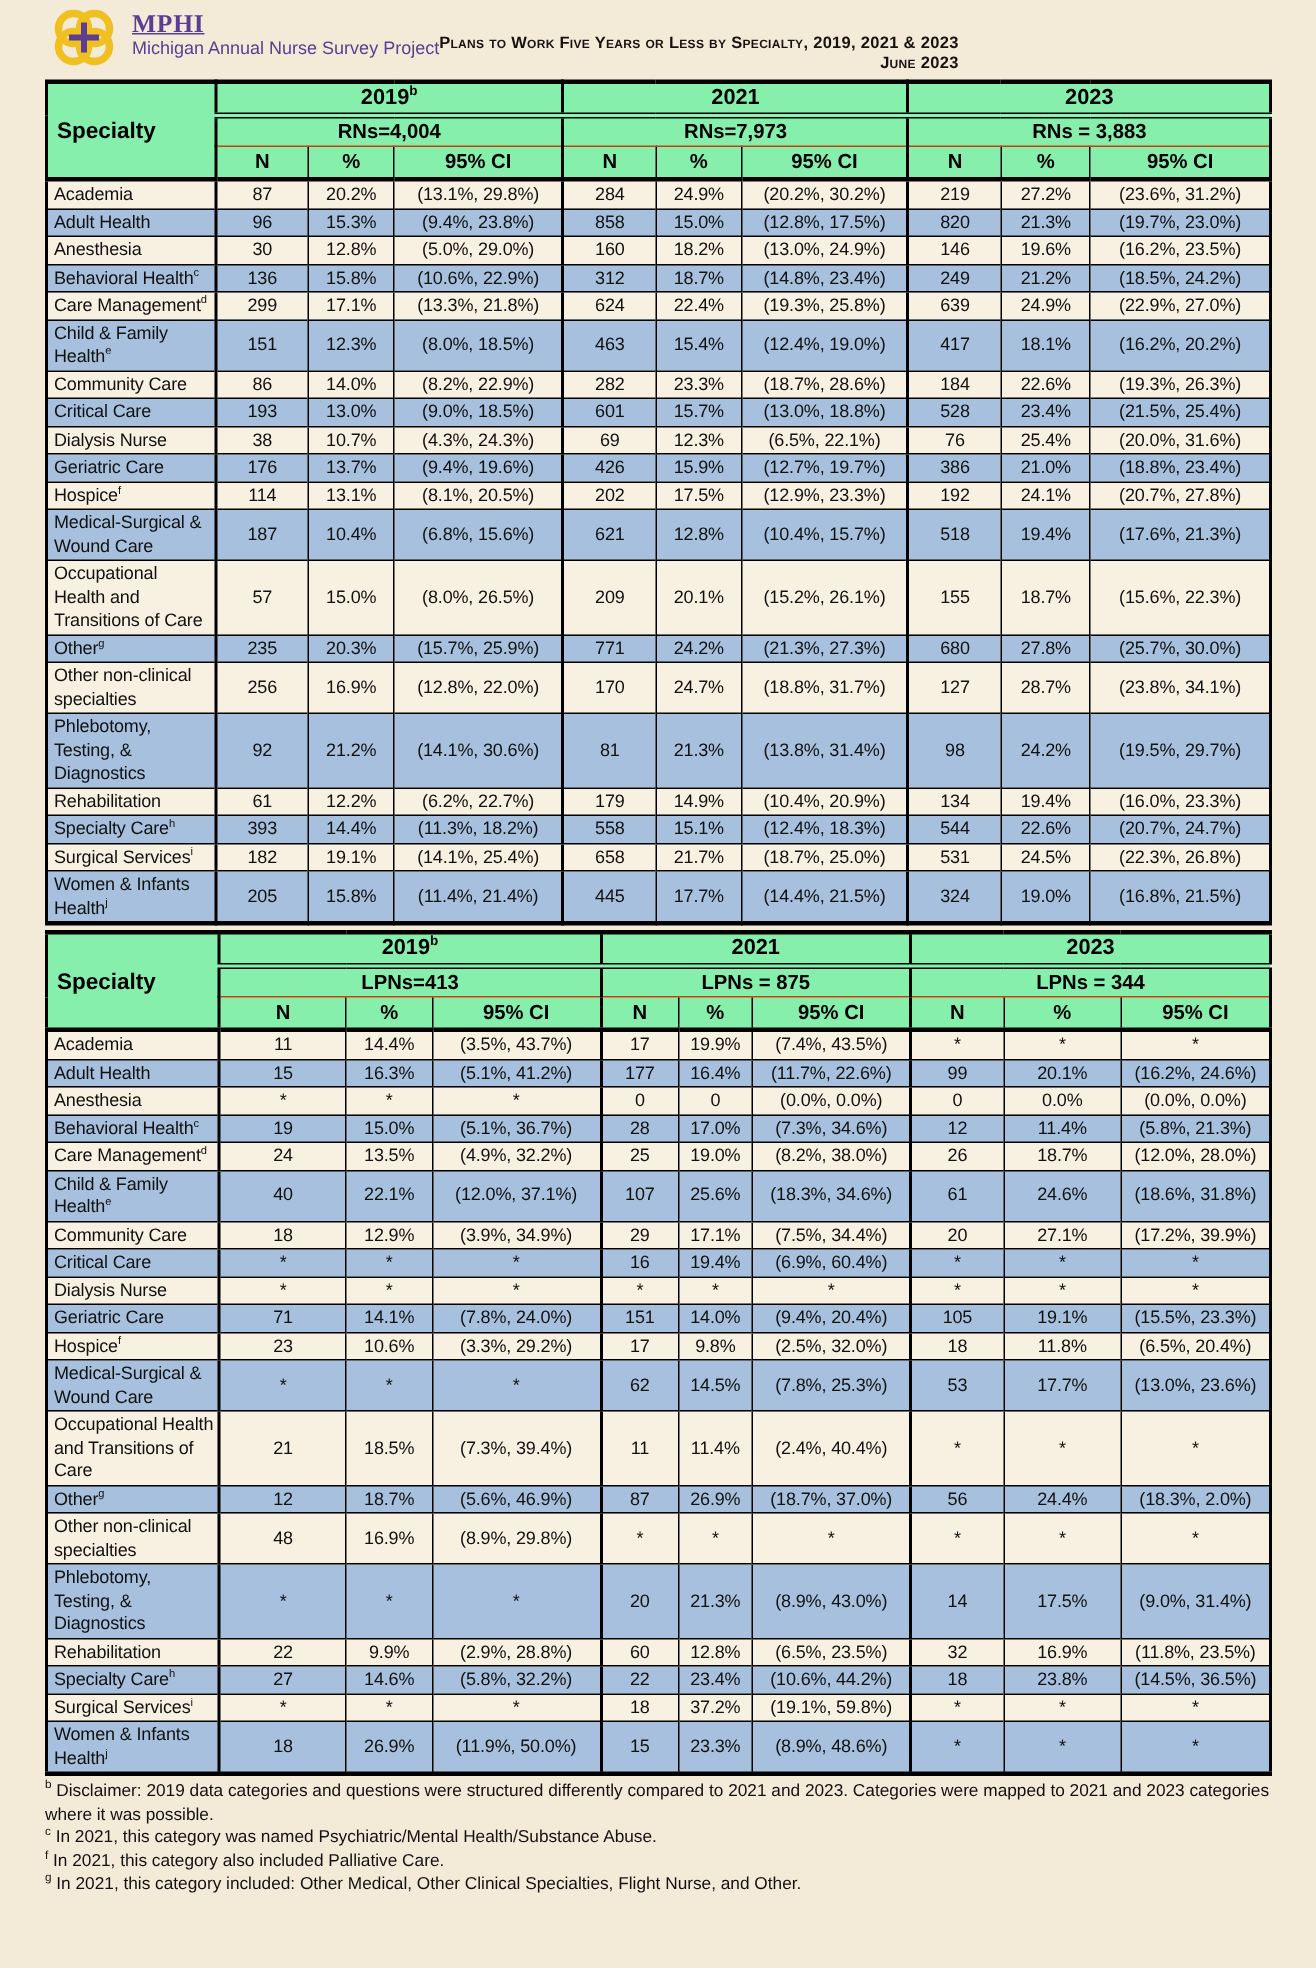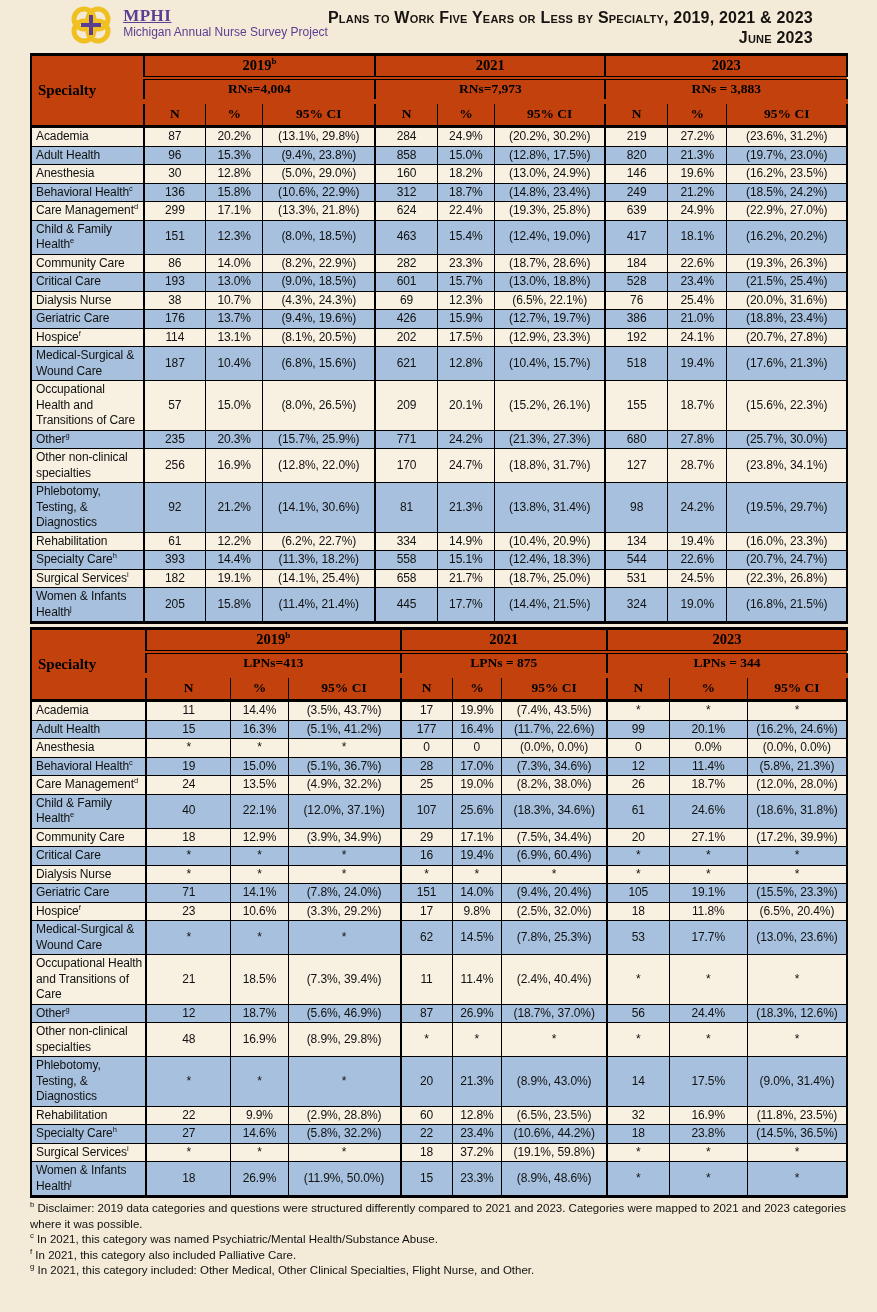--- a/index.html
+++ b/index.html
@@ -6,51 +6,51 @@
   body{
     width:877px;height:1312px;
     background:#f3ead8;
     font-family:"Liberation Sans",sans-serif;
     color:#111;
     overflow:hidden;
   }
   .page{width:877px;height:1312px;box-sizing:border-box;padding:5px 29px 0 30px;}
 
   
-  .pagehead{display:flex;justify-content:center;align-items:flex-start;height:47px;}
+  .pagehead{display:flex;justify-content:flex-start;align-items:flex-start;height:47px;}
   .brand{display:flex;align-items:flex-start;gap:6px;}
   .brand-text{display:flex;flex-direction:column;margin-top:2px;}
   .brand-org{
     font-family:"Liberation Serif",serif;font-weight:bold;font-size:17px;
     color:#5b3d91;text-decoration:underline;letter-spacing:.5px;line-height:1.05;
   }
   .brand-sub{font-size:12px;color:#5b3d91;line-height:1.3;}
   .doc-title{text-align:right;font-weight:bold;font-variant:small-caps;
-    font-size:16px;line-height:1.22;color:#171310;letter-spacing:.2px;margin-top:3px;}
+    font-size:11px;line-height:1.22;color:#171310;letter-spacing:.2px;margin-top:18px;}
 
   
   table.datatable{
     border-collapse:collapse;table-layout:fixed;width:818px;
     border:2px solid #000;border-top-width:3px;border-bottom-width:3px;
     background:#f8f0e1;
   }
   table.rn{margin-top:1px;}
   table.lpn{margin-top:3px;}
-  .datatable th{background:#c2410c;font-family:Liberation Serif, serif;color:#000;}
+  .datatable th{background:#86efac;font-family:Liberation Sans, sans-serif;color:#000;}
   th.spec-head{
     font-size:15px;text-align:left;padding:4px 6px;vertical-align:middle;
     border-right:2px solid #000;border-bottom:3px solid #000;
   }
   th.year{
     font-size:14.5px;padding:1px 0 2px;border-left:2px solid #000;
     border-bottom:4px double #000;
   }
   th.group{
     font-size:13.5px;padding:1px 0 2px;border-left:2px solid #000;
-    border-bottom:5px solid #c2410c;
+    border-bottom:1px solid #c2410c;
   }
   th.colh{
     font-size:13.5px;padding:2px 0 3px;border-left:1px solid #000;
     border-bottom:3px solid #000;
   }
   th.colh.gstart{border-left:2px solid #000;}
   sup{font-size:.62em;line-height:0;}
 
   .datatable td{
     font-size:12px;line-height:15.5px;letter-spacing:-0.1px;
@@ -321,21 +321,21 @@
           <td class="num">(13.8%, 31.4%)</td>
           <td class="num gstart">98</td>
           <td class="num">24.2%</td>
           <td class="num">(19.5%, 29.7%)</td>
         </tr>
         <tr>
           <td class="spec">Rehabilitation</td>
           <td class="num gstart">61</td>
           <td class="num">12.2%</td>
           <td class="num">(6.2%, 22.7%)</td>
-          <td class="num gstart">334</td>
+          <td class="num gstart">179</td>
           <td class="num">14.9%</td>
           <td class="num">(10.4%, 20.9%)</td>
           <td class="num gstart">134</td>
           <td class="num">19.4%</td>
           <td class="num">(16.0%, 23.3%)</td>
         </tr>
         <tr>
           <td class="spec">Specialty Care<sup>h</sup></td>
           <td class="num gstart">393</td>
           <td class="num">14.4%</td>
@@ -571,21 +571,21 @@
         <tr>
           <td class="spec">Other<sup>g</sup></td>
           <td class="num gstart">12</td>
           <td class="num">18.7%</td>
           <td class="num">(5.6%, 46.9%)</td>
           <td class="num gstart">87</td>
           <td class="num">26.9%</td>
           <td class="num">(18.7%, 37.0%)</td>
           <td class="num gstart">56</td>
           <td class="num">24.4%</td>
-          <td class="num">(18.3%, 12.6%)</td>
+          <td class="num">(18.3%, 2.0%)</td>
         </tr>
         <tr>
           <td class="spec">Other non-clinical specialties</td>
           <td class="num gstart">48</td>
           <td class="num">16.9%</td>
           <td class="num">(8.9%, 29.8%)</td>
           <td class="num gstart">*</td>
           <td class="num">*</td>
           <td class="num">*</td>
           <td class="num gstart">*</td>

